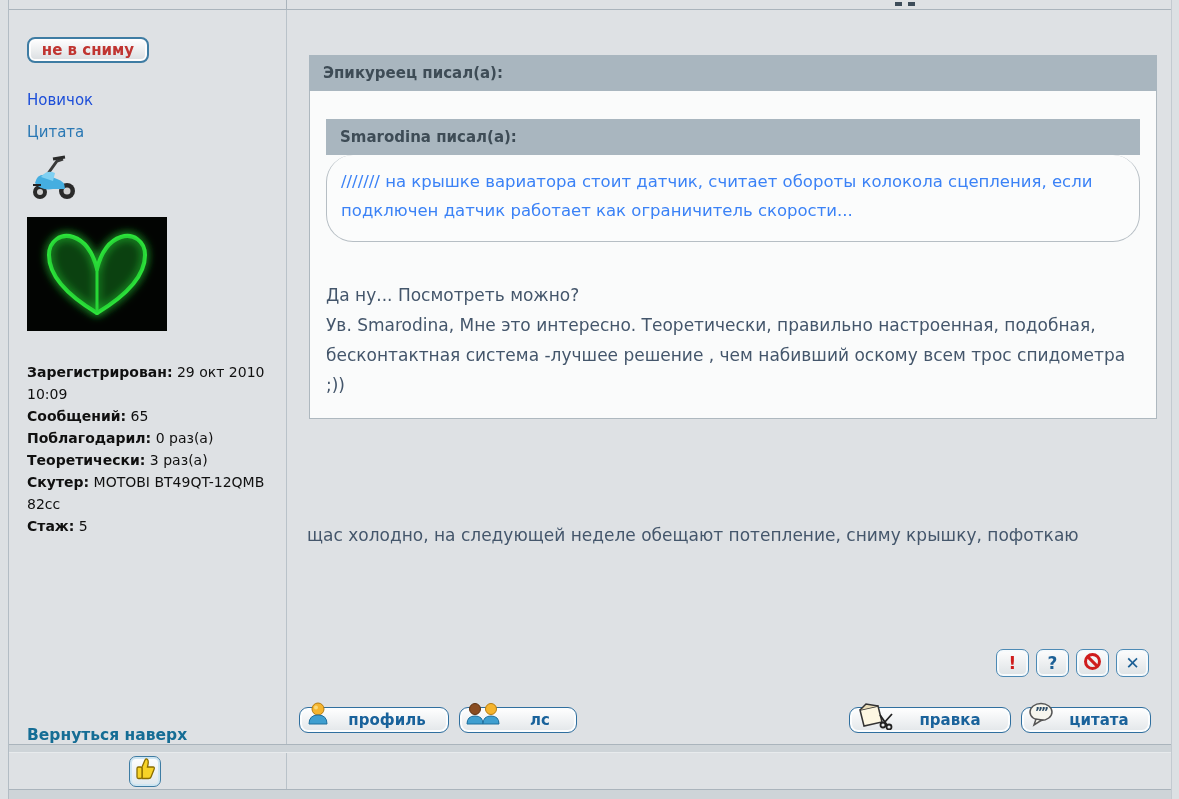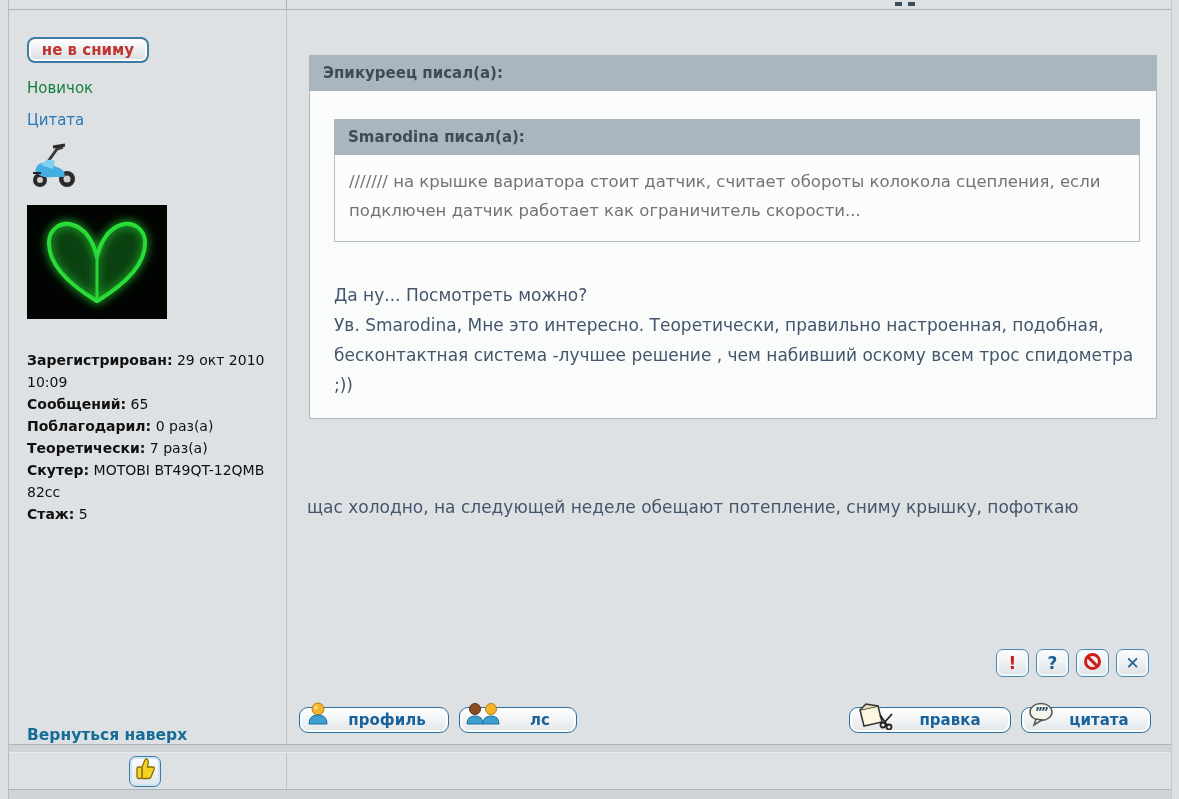--- a/index.html
+++ b/index.html
@@ -16,40 +16,40 @@
 
   .post-row { height:685px; }
   .cell-sidebar { width:278px; border-right:1px solid #b9c2c9; padding:27px 10px 0 18px; }
   .cell-main { flex:1; position:relative; }
 
   
   .offline-btn { display:inline-block; min-width:122px; height:26px; line-height:20px;
     border:2px solid #3e7ca3; border-radius:8px; background:linear-gradient(#ffffff,#d9dde0);
     box-shadow: inset 0 0 0 2px #fdfdfd; color:#c03531; font-weight:bold; font-size:15px;
     text-align:center; padding:1px 12px; cursor:pointer; }
-  .rank { margin-top:16px; font-size:15px; color:#15803d; }
+  .rank { margin-top:28px; font-size:15px; color:#1d4ed8; }
   .quote-link { margin-top:14px; font-size:15px; color:#2a78b4; cursor:pointer; display:inline-block; }
   .scooter { margin-top:8px; }
   .avatar-box { margin-top:12px; width:140px; height:114px; display:block; }
   .stats { margin-top:30px; font-size:14px; line-height:22px; color:#101010; max-width:248px; }
   .stats b { font-weight:bold; }
 
   
   .outer-quote { margin:45px 14px 0 22px; }
   .q-header { background:#a9b6bf; color:#3e4c56; font-weight:bold; font-size:15px;
     padding:9px 14px; }
   .q-body { background:#fafbfb; border:1px solid #aeb8bf; border-top:none;
-    padding:14px 16px 18px 24px; }
+    padding:14px 16px 18px 16px; }
   .inner-quote { margin-top:14px; }
   .inner-quote .q-body { border:1px solid #b6bec4; border-top:none; background:#fbfcfc;
     padding:12px 14px 16px 14px; }
-  .quote-text { font-size:16.5px; line-height:29px; color:#737373; }
+  .quote-text { font-size:16.5px; line-height:29px; color:#3b82f6;border-radius:27px; }
   .reply-text { margin-top:38px; font-size:17px; line-height:30px; color:#44566b; }
 
-  .post-text { margin:72px 20px 0 20px; font-size:17px; line-height:32px; color:#44566b; }
+  .post-text { margin:100px 20px 0 20px; font-size:17px; line-height:32px; color:#44566b; }
 
   
   .action-row { position:absolute; right:22px; bottom:18px; display:flex; gap:7px; }
   .mini-btn { width:33px; height:28px; border:1px solid #4d8ab5; border-radius:7px;
     background:linear-gradient(#fdfdfd,#dde2e5); box-shadow: inset 0 0 0 2px #f6fafc;
     display:flex; align-items:center; justify-content:center;
     font-weight:bold; font-size:17px; cursor:pointer; }
   .mini-red { color:#cf1d1d; } .mini-blue { color:#1c6096; }
 
   
@@ -134,21 +134,21 @@
           <g opacity="0.35" filter="url(#glow)">
             <path d="M70 96 C40 78 22 58 22 38 C22 24 34 16 46 20 C58 24 66 36 70 52 C74 36 82 24 94 20 C106 16 118 24 118 38 C118 58 100 78 70 96 Z" fill="#1db32a"></path>
           </g>
         </svg>
       </div>
 
       <div class="stats">
         <div><b>Зарегистрирован:</b><span> 29 окт 2010 10:09</span></div>
         <div><b>Сообщений:</b><span> 65</span></div>
         <div><b>Поблагодарил:</b><span> 0 раз(а)</span></div>
-        <div><b>Теоретически:</b><span> 7 раз(а)</span></div>
+        <div><b>Теоретически:</b><span> 3 раз(а)</span></div>
         <div><b>Скутер:</b><span> MOTOBI BT49QT-12QMB 82cc</span></div>
         <div><b>Стаж:</b><span> 5</span></div>
       </div>
     </div>
 
     <div class="cell-main">
 
       <div class="outer-quote">
         <div class="q-header">Эпикуреец писал(а):</div>
         <div class="q-body">

